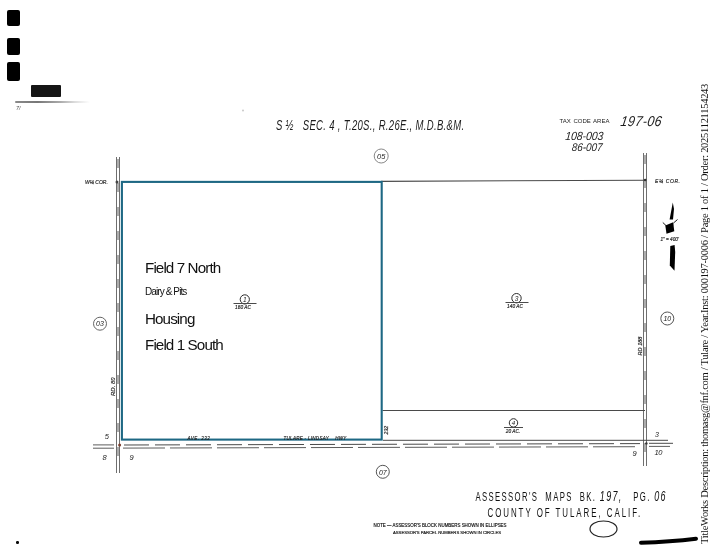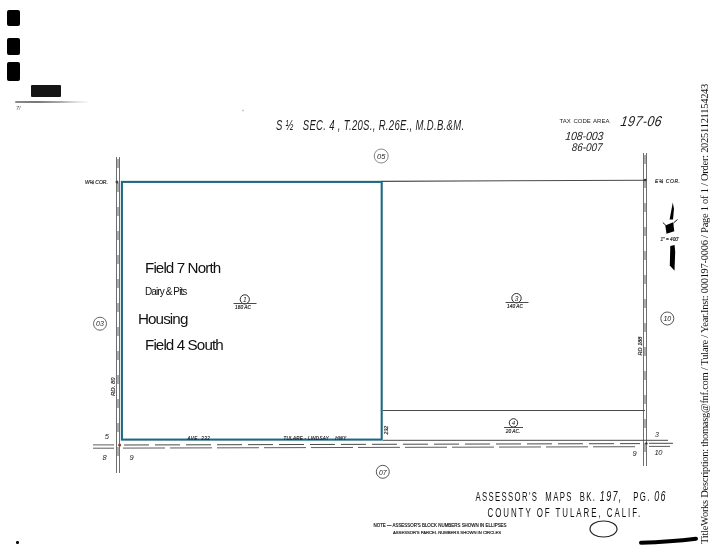--- a/index.html
+++ b/index.html
@@ -165,19 +165,19 @@
 
   <ellipse cx="603.5" cy="529" rx="13.5" ry="8" fill="none" stroke="#222" stroke-width="1.2"></ellipse>
 
   <path d="M 641 542.8 Q 670 542 696 538.8" fill="none" stroke="#000" stroke-width="4" stroke-linecap="round"></path>
 </svg>
 
 <div class="abs" style="left:145px;top:260.2px;font-size:15.2px;line-height:15.2px;color:#111;letter-spacing:-0.9px;">Field 7 North</div>
 
 <div class="abs" style="left:145px;top:283.8px;font-size:10px;line-height:15.2px;color:#111;letter-spacing:-0.9px;">Dairy &amp; Pits</div>
 
-<div class="abs" style="left:138px;top:310.9px;font-size:15.2px;line-height:15.2px;color:#111;letter-spacing:-0.9px;">Housing</div>
+<div class="abs" style="left:145px;top:310.9px;font-size:15.2px;line-height:15.2px;color:#111;letter-spacing:-0.9px;">Housing</div>
 
-<div class="abs" style="left:145px;top:336.8px;font-size:15.2px;line-height:15.2px;color:#111;letter-spacing:-0.9px;">Field 4 South</div>
+<div class="abs" style="left:145px;top:336.8px;font-size:15.2px;line-height:15.2px;color:#111;letter-spacing:-0.9px;">Field 1 South</div>
 
 <div class="abs" style="left:698.5px;top:88px;width:14px;height:456px;">
   <div style="position:absolute;left:0px;top:456px;transform-origin:0 0;transform:rotate(-90deg);font-family:'Liberation Serif',serif;font-size:10.5px;letter-spacing:-0.27px;color:#111;white-space:nowrap;">TitleWorks Description: thomasg@fnf.com / Tulare / Year.Inst: 000197-0006 / Page 1 of 1 / Order: 20251121154243</div>
 </div>
 
 </body></html>

